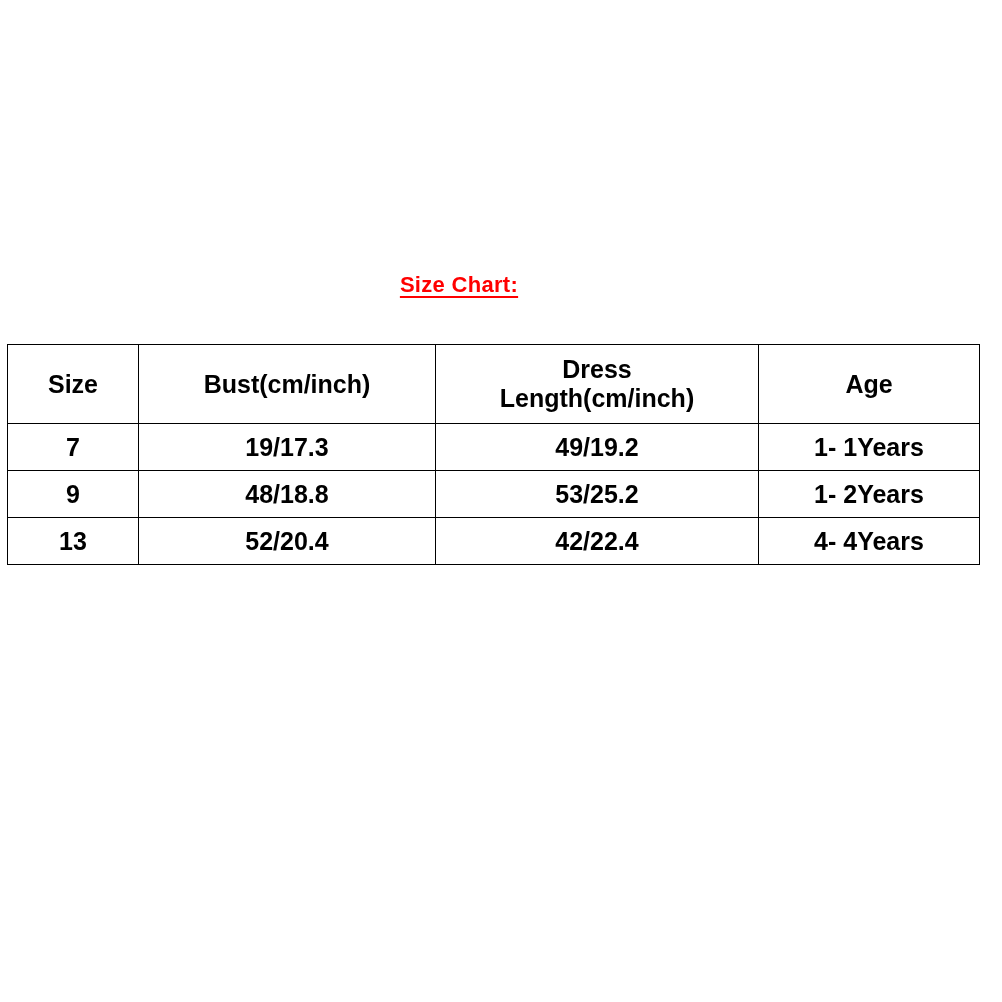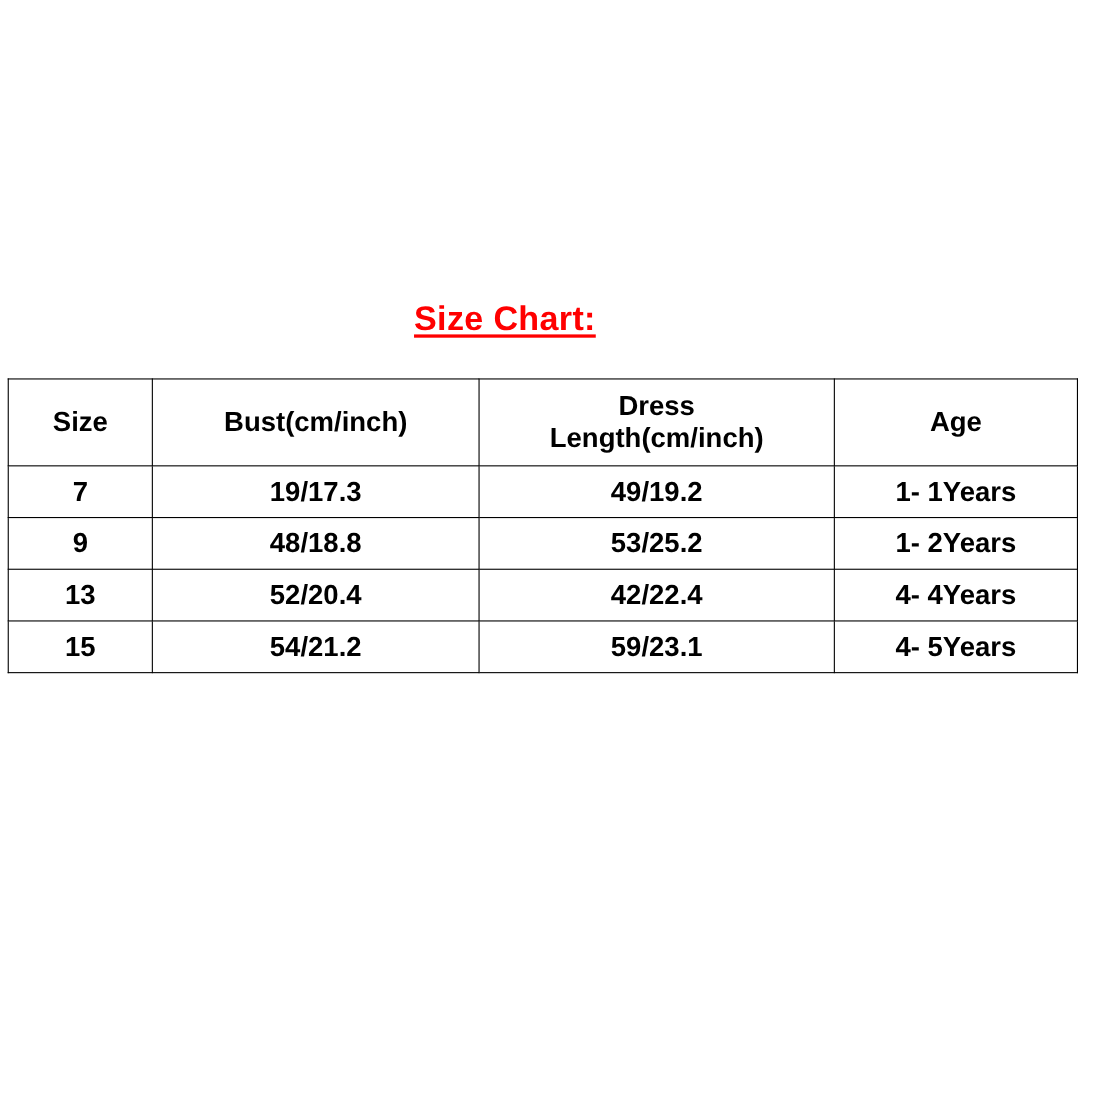--- a/index.html
+++ b/index.html
@@ -22,21 +22,21 @@
     height: 1002px;
     background: #ffffff;
   }
   #chart-title {
     position: absolute;
     left: 0;
     top: 272px;
     width: 918px;
     text-align: center;
     color: #ff0000;
-    font-size: 31px;
+    font-size: 22px;
     font-weight: bold;
     letter-spacing: 0.3px;
   }
   #chart-title span {
     text-decoration: underline;
     text-underline-offset: 4px;
   }
   #size-table {
     position: absolute;
     left: 7px;
@@ -100,22 +100,16 @@
         <td>48/18.8</td>
         <td>53/25.2</td>
         <td>1- 2Years</td>
       </tr>
       <tr>
         <td>13</td>
         <td>52/20.4</td>
         <td>42/22.4</td>
         <td>4- 4Years</td>
       </tr>
-      <tr>
-        <td>15</td>
-        <td>54/21.2</td>
-        <td>59/23.1</td>
-        <td>4- 5Years</td>
-      </tr>
     </tbody>
   </table>
 
 </div>
 
 </body></html>

